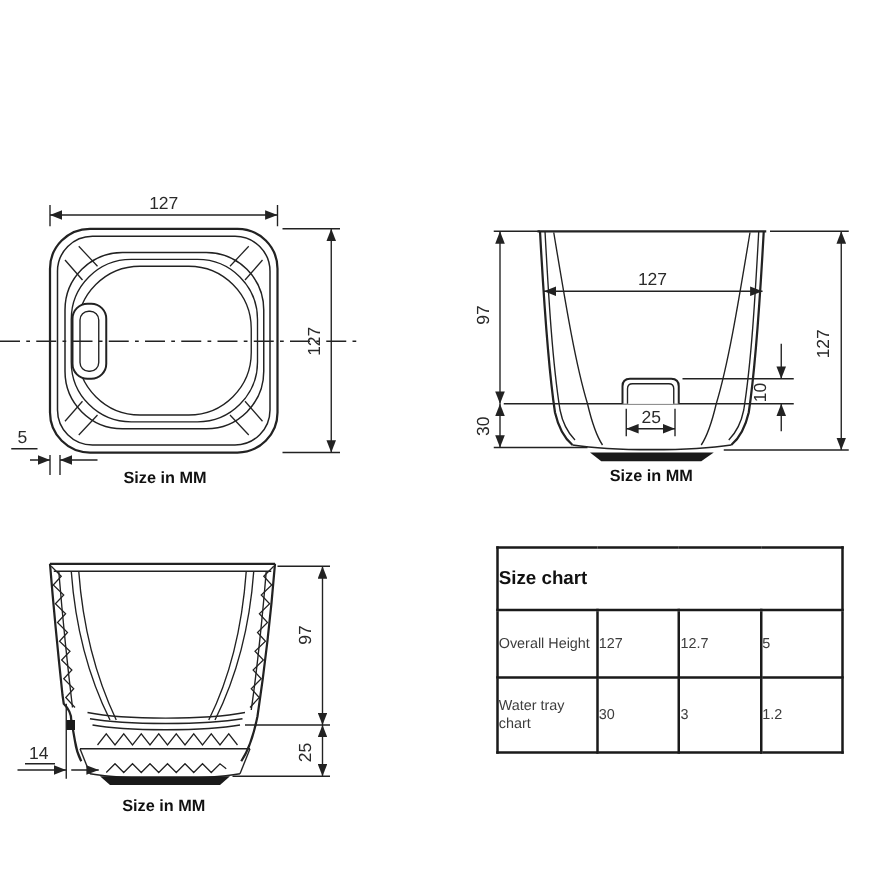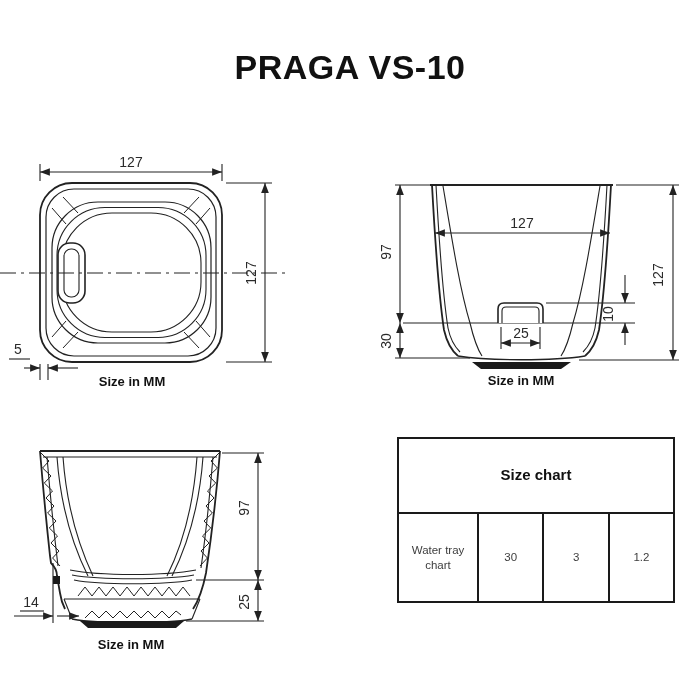--- a/index.html
+++ b/index.html
@@ -10,32 +10,31 @@
   .view{position:absolute;}
   .view-a{left:0;top:140px;width:300px;height:255px;}
   .view-b{left:380px;top:140px;width:320px;height:255px;}
   .view-c{left:0;top:428px;width:300px;height:250px;}
   svg{display:block;}
   svg text{font-family:"Liberation Sans",sans-serif;fill:#2a2a2a;font-size:14px;}
   svg text.cap{font-weight:bold;font-size:13px;fill:#111;}
   
   .chart{position:absolute;left:397px;top:437px;width:278px;height:166px;
          border-collapse:collapse;table-layout:fixed;background:#fff;}
-  .chart td{border:2px solid #1a1a1a;text-align:center;vertical-align:middle;
+  .chart td{border:2px solid #1a1a1a;text-align:left;vertical-align:middle;
             color:#3d3d3d;font-size:11.5px;padding:0;line-height:1.25;}
   .chart .t-title{font-size:15px;font-weight:bold;color:#111;height:24px;}
   .chart .hdr{height:36px;}
   .chart .row td{height:26px;}
 </style>
 </head>
 <body>
 
 <div class="page">
 
-  <div class="title">PRAGA VS-10</div>
 
   <div class="view view-a">
     <svg width="300" height="255" viewBox="0 0 300 255">
       <defs>
         <marker id="mA" markerWidth="9" markerHeight="7" refX="9" refY="3.5" orient="auto-start-reverse">
           <path d="M0,0 L9,3.5 L0,7 Z" fill="#222"></path>
         </marker>
       </defs>
 
       <g fill="none" stroke="#222">
@@ -224,20 +223,26 @@
         <col style="width:29%">
         <col style="width:23.7%">
         <col style="width:23.7%">
         <col style="width:23.6%">
       </colgroup>
     <tbody>
       <tr>
         <td class="t-title" colspan="4">Size chart</td>
       </tr>
       <tr class="row">
+        <td>Overall Height</td>
+        <td>127</td>
+        <td>12.7</td>
+        <td>5</td>
+      </tr>
+      <tr class="row">
         <td>Water tray chart</td>
         <td>30</td>
         <td>3</td>
         <td>1.2</td>
       </tr>
     </tbody>
   </table>
 
 </div>
 

